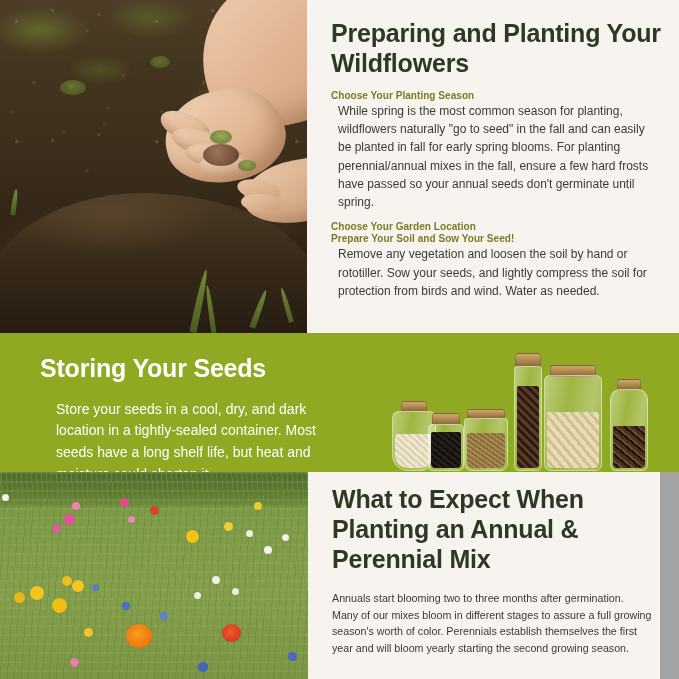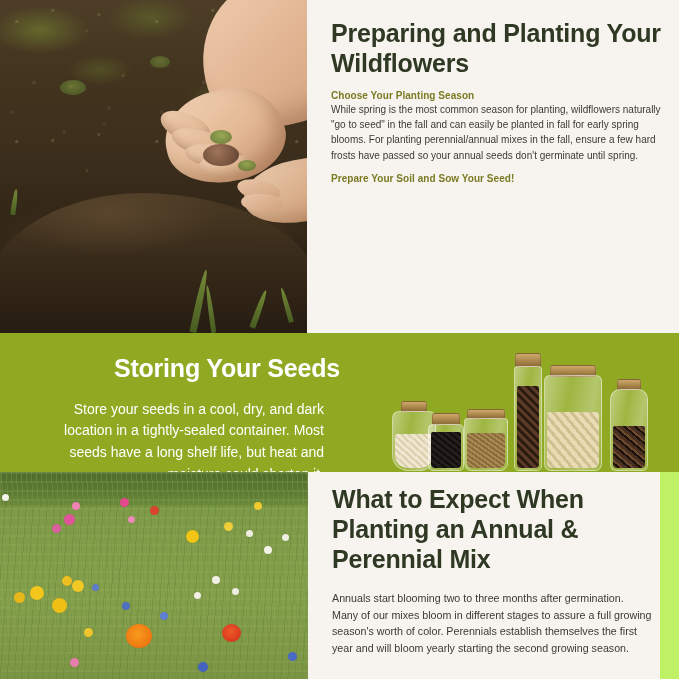--- a/index.html
+++ b/index.html
@@ -3,21 +3,21 @@
 <meta charset="utf-8">
 <style>
   html,body{margin:0;padding:0;}
   body{
     width:679px;height:679px;
     background:#f7f4ef;
     font-family:"Liberation Sans", sans-serif;
     overflow:hidden;
     position:relative;
   }
-  .page{position:relative;width:679px;height:679px;background:#bef264;}
+  .page{position:relative;width:679px;height:679px;background:#a3a3a3;}
 
   
   .sec-top{position:absolute;left:0;top:0;width:679px;height:333px;}
   .soil-photo{
     position:absolute;left:0;top:0;width:307px;height:333px;
     overflow:hidden;
     background:#3a2a1c;
   }
   
   .soil-bg{
@@ -137,30 +137,29 @@
     font-size:25px;line-height:1.2;
     font-weight:700;color:#2e3823;
     letter-spacing:-.2px;
   }
   .sub{
     margin:0 0 1px 0;
     font-size:10px;font-weight:700;color:#7a7a23;
     letter-spacing:.05px;
   }
   .body{
-    margin:0 0 10px 0;
-    font-size:10px;line-height:1.52;color:#3a3a34;
+    margin:0 0 10px 7px;
+    font-size:12px;line-height:1.52;color:#3a3a34;
   }
 
   
   .sec-green{
     position:absolute;left:0;top:333px;width:679px;height:139px;
     background:#8faa22;
     overflow:hidden;
-    text-align:right;
   }
   .green-text{position:absolute;left:40px;top:22px;width:300px;}
   h2.green-title{
     margin:0 0 12px 0;font-size:25px;font-weight:700;color:#ffffff;
     letter-spacing:-.2px;line-height:1.1;
   }
   .green-body{margin:16px;font-size:14px;line-height:1.55;color:#ffffff;}
 
   .jars{position:absolute;left:392px;top:10px;width:280px;height:128px;}
   .jar{position:absolute;bottom:0;}
@@ -251,22 +250,24 @@
       <div class="grass-blade gb4"></div>
       <div class="grass-blade gb5"></div>
     </div>
 
     <div class="top-text">
       <h1 class="title">Preparing and Planting Your Wildflowers</h1>
 
       <p class="sub">Choose Your Planting Season</p>
       <p class="body">While spring is the most common season for planting, wildflowers naturally "go to seed" in the fall and can easily be planted in fall for early spring blooms. For planting perennial/annual mixes in the fall, ensure a few hard frosts have passed so your annual seeds don't germinate until spring.</p>
 
+      <p class="sub">Choose Your Garden Location</p>
 
       <p class="sub">Prepare Your Soil and Sow Your Seed!</p>
+      <p class="body">Remove any vegetation and loosen the soil by hand or rototiller. Sow your seeds, and lightly compress the soil for protection from birds and wind. Water as needed.</p>
     </div>
   </div>
 
   <div class="sec-green">
     <div class="green-text">
       <h2 class="green-title">Storing Your Seeds</h2>
       <p class="green-body">Store your seeds in a cool, dry, and dark location in a tightly-sealed container. Most seeds have a long shelf life, but heat and moisture could shorten it.</p>
     </div>
 
     <div class="jars">

